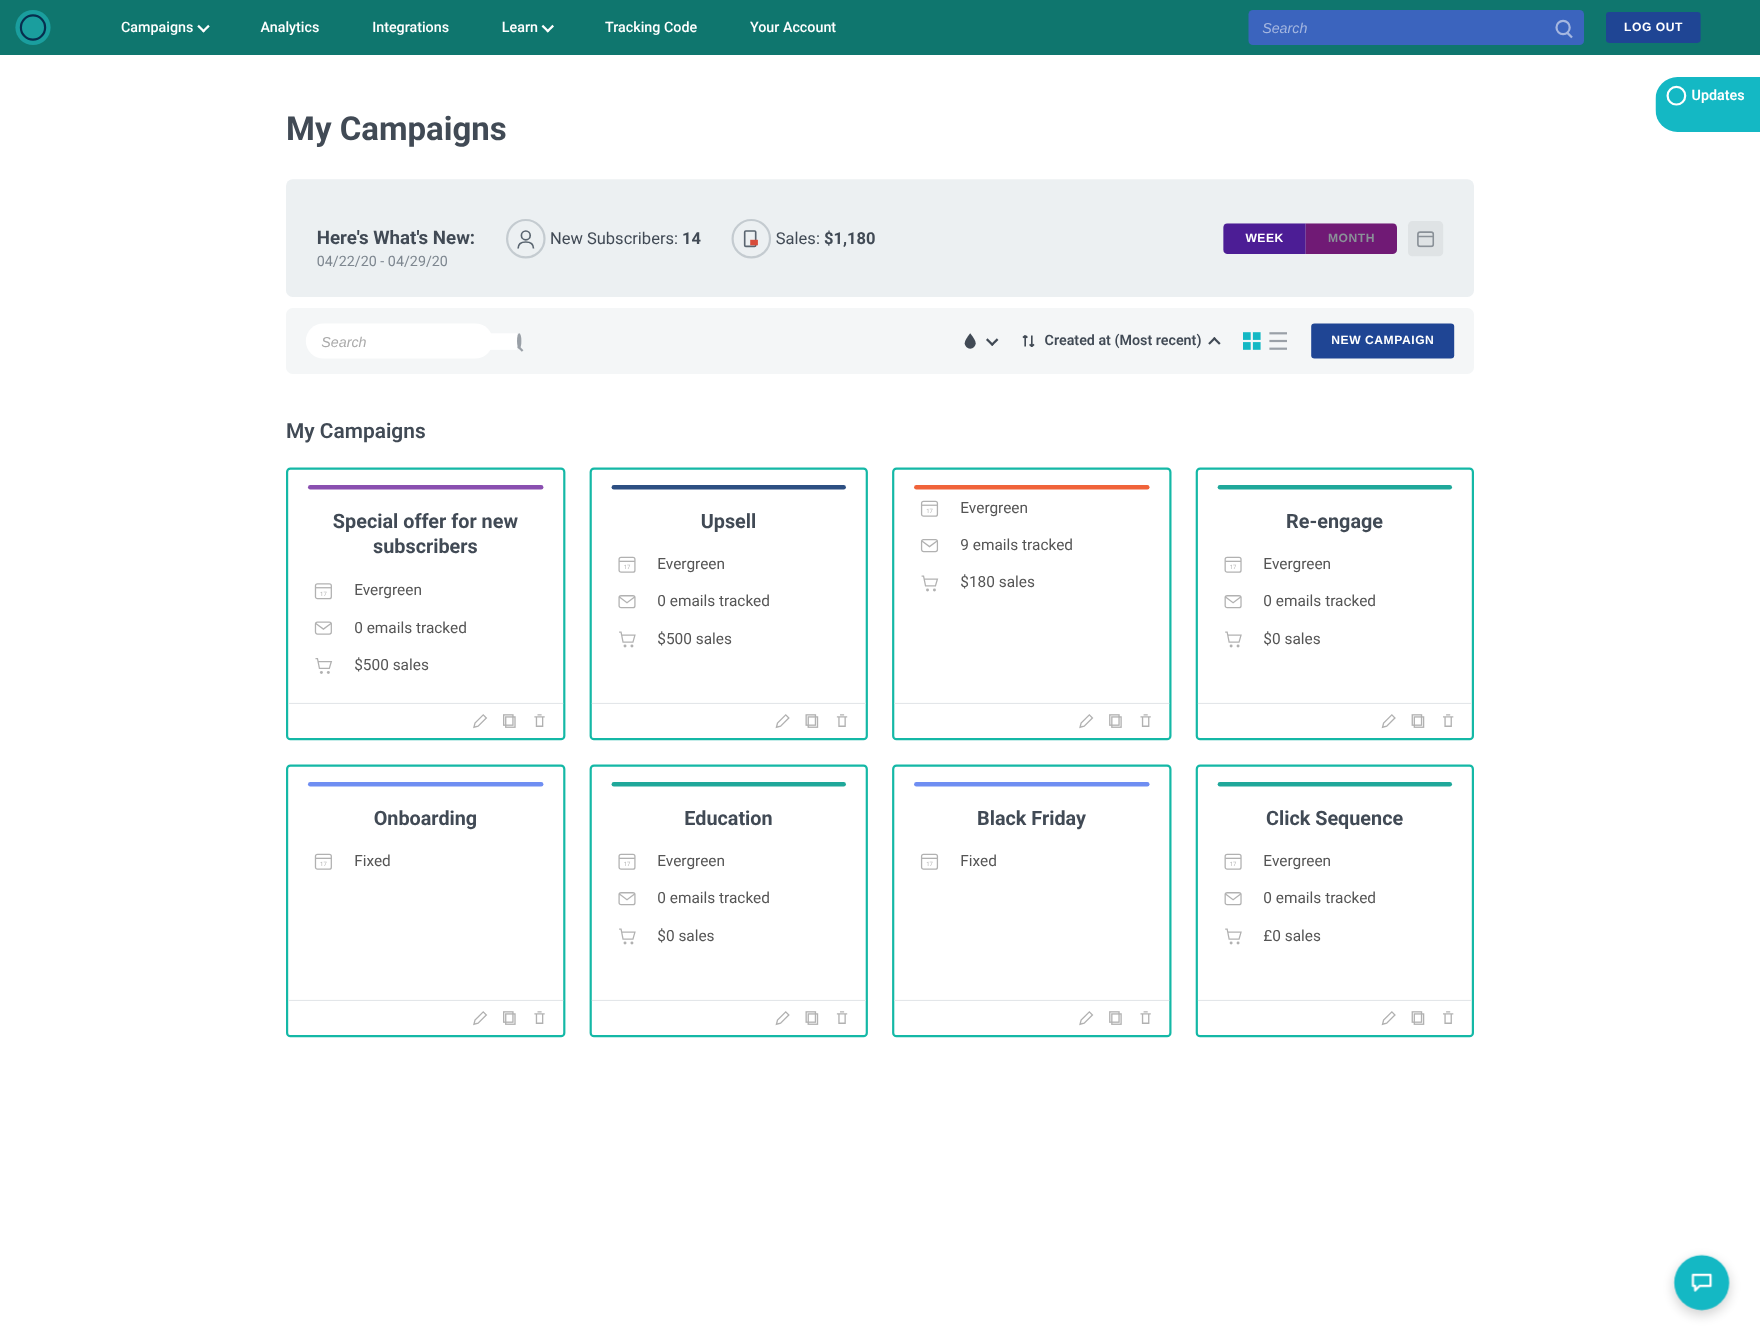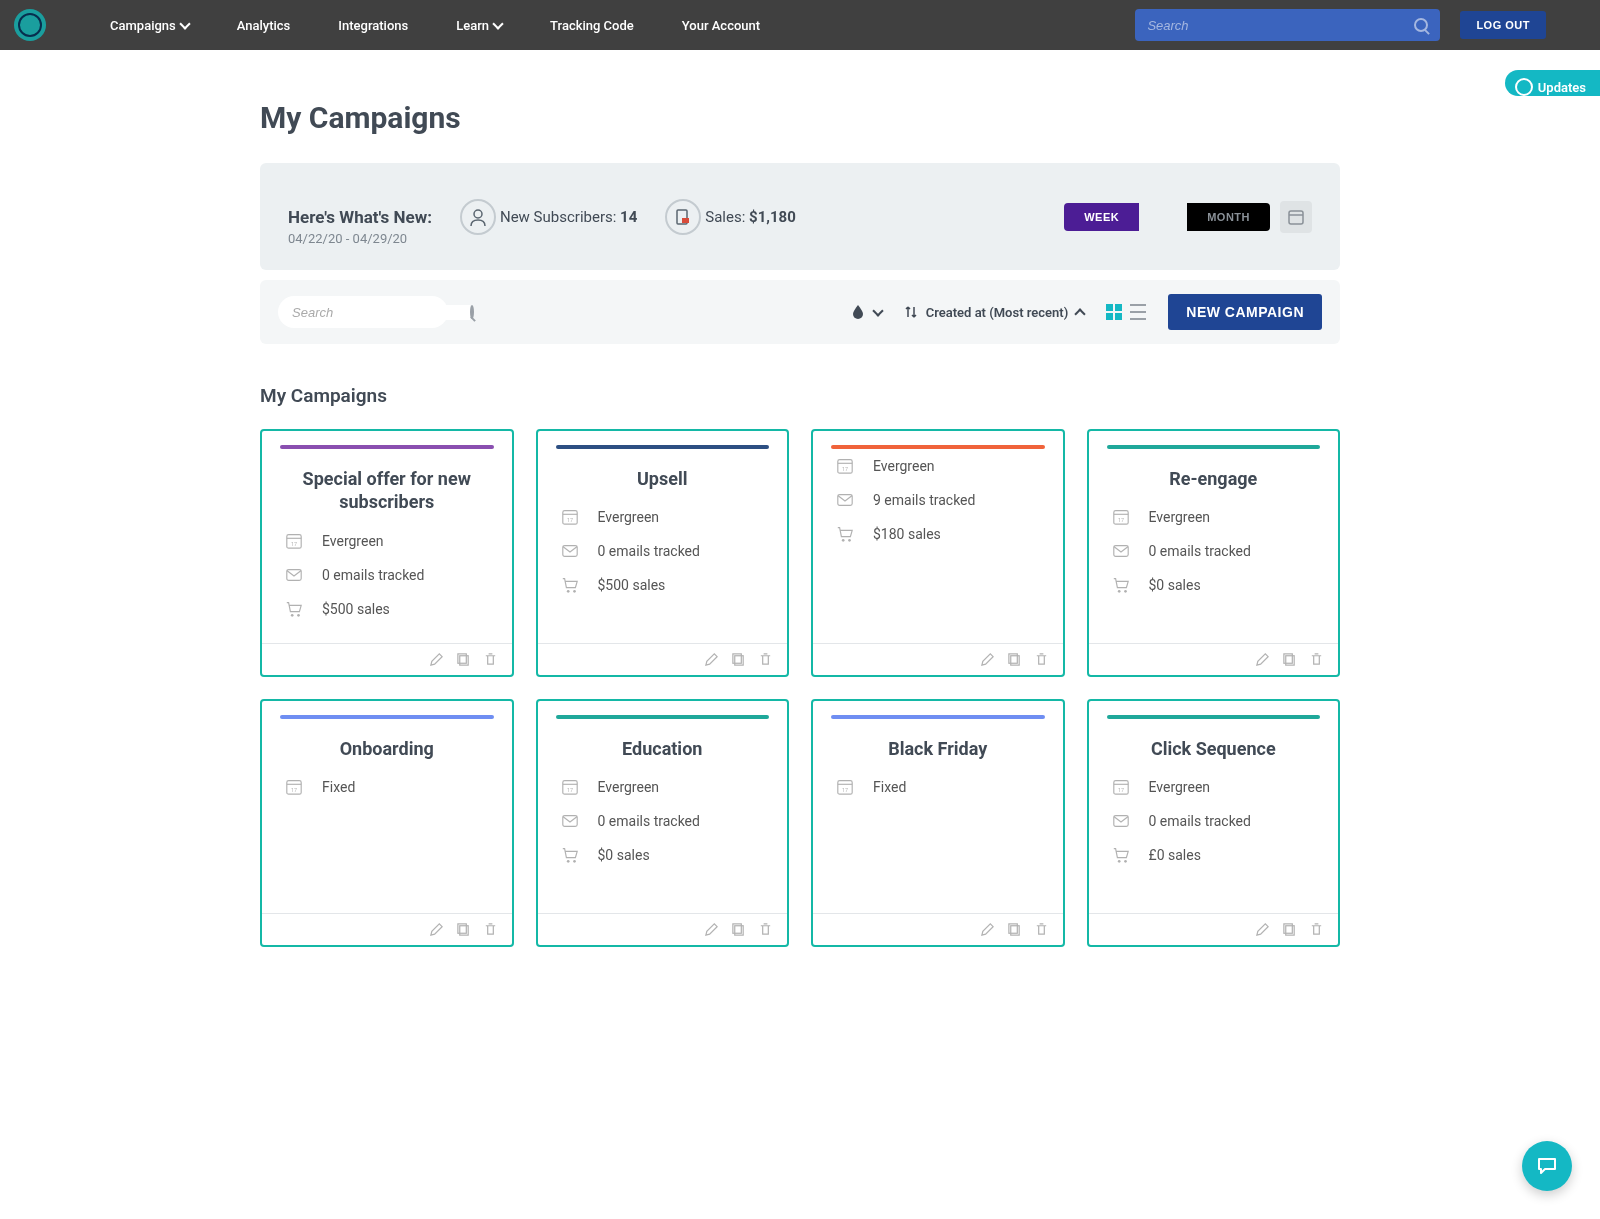--- a/index.html
+++ b/index.html
@@ -1,65 +1,65 @@
 <!DOCTYPE html>
 <html><head>
 <meta charset="utf-8">
 <style>
   * { margin:0; padding:0; box-sizing:border-box; }
   body { font-family: -apple-system,BlinkMacSystemFont,"Segoe UI",Roboto,sans-serif; background:#fff; color:#333; }
   
-  .topbar { background:#404040; height:50px; display:flex; align-items:center; padding:0 14px; }
+  .topbar { background:#0f766e; height:50px; display:flex; align-items:center; padding:0 14px; }
   .logo { width:32px;height:32px;border-radius:50%;background:#1a9e9e;position:relative;display:flex;align-items:center;justify-content:center; }
   .logo::after{content:"";width:20px;height:20px;border-radius:50%;border:2px solid #072e4e;}
   .nav-items { display:flex; gap:0; margin-left:40px; }
   .nav-item { color:#fff; font-size:13px; font-weight:500; padding:0 24px; cursor:pointer; display:flex; align-items:center; gap:5px;}
   .chevron-down{width:8px;height:8px;border-right:2px solid #fff;border-bottom:2px solid #fff;transform:rotate(45deg);margin-top:-3px;}
   .nav-right{margin-left:auto;display:flex;align-items:center;gap:20px;}
   .search-bar{background:#3b64be;border-radius:4px;width:305px;height:32px;display:flex;align-items:center;padding:0 12px;}
   .search-bar input{background:transparent;border:none;outline:none;color:#a5b7e0;font-size:13px;flex:1;font-style:italic;}
   .search-bar input::placeholder{color:#a5b7e0;}
   .search-icon{width:14px;height:14px;border:2px solid #a5b7e0;border-radius:50%;position:relative;}
   .search-icon::after{content:"";position:absolute;width:2px;height:6px;background:#a5b7e0;transform:rotate(-45deg);bottom:-5px;right:-2px;}
   .logout-btn{background:#1f4594;color:#fff;font-size:11px;font-weight:700;letter-spacing:.5px;padding:8px 16px;border:none;border-radius:3px;cursor:pointer;margin-right:40px;}
   
-  .updates-pill{position:fixed;right:0;top:70px;background:#14b8c4;color:#fff;border-radius:20px 0 0 20px;padding:8px 14px 0 10px;display:flex;align-items:center;gap:5px;font-size:13px;font-weight:600;cursor:pointer;}
+  .updates-pill{position:fixed;right:0;top:70px;background:#14b8c4;color:#fff;border-radius:20px 0 0 20px;padding:8px 14px 24px 10px;display:flex;align-items:center;gap:5px;font-size:13px;font-weight:600;cursor:pointer;}
   .updates-pill .bubble{width:18px;height:18px;border:2px solid #fff;border-radius:50%;position:relative;}
   
   .main{max-width:1080px;margin:0 auto;padding:50px 0 40px;}
   h1.page-title{font-size:30px;font-weight:700;color:#414a55;margin-bottom:28px;}
   
   .panel{background:#ecf0f2;border-radius:6px;padding:24px 28px;display:flex;align-items:center;margin-bottom:10px;}
   .panel-left{display:flex;flex-direction:column;gap:4px;margin-top:20px;}
   .panel-left .hl{font-size:17px;font-weight:700;color:#414a55;}
   .panel-left .dates{font-size:13px;color:#7e8790;}
   .stat{display:flex;align-items:center;gap:4px;margin-left:28px;color:#414a55;font-size:15px;}
   .stat .circ{width:36px;height:36px;border:2px solid #c4cbd0;border-radius:50%;display:flex;align-items:center;justify-content:center;position:relative;}
   .stat strong{font-weight:700;}
   .period-toggle{margin-left:auto;display:flex;align-items:center;gap:10px;}
   .toggle{display:flex;border-radius:4px;overflow:hidden;}
   .toggle button{border:none;padding:8px 20px;font-size:11px;font-weight:700;letter-spacing:.5px;cursor:pointer;}
   .toggle .active{background:#4c1d95;color:#fff;}
-  .toggle .inactive{background:#000000;color:#8a9198;margin-left:48px;}
+  .toggle .inactive{background:#701a75;color:#8a9198;}
   .cal-btn{width:32px;height:32px;background:#dfe3e5;border:none;border-radius:4px;cursor:pointer;display:flex;align-items:center;justify-content:center;}
   
   .filterbar{background:#f4f6f7;border-radius:6px;padding:14px 18px;display:flex;align-items:center;margin-bottom:40px;}
   .mini-search{background:#fff;border-radius:18px;height:32px;width:170px;display:flex;align-items:center;padding:0 14px;}
   .mini-search input{border:none;outline:none;flex:1;font-size:13px;font-style:italic;color:#999;}
   .mini-search input::placeholder{color:#aaa;}
   .mini-search .search-icon{border-color:#9aa0a7;}
   .mini-search .search-icon::after{background:#9aa0a7;}
   .filter-right{margin-left:auto;display:flex;align-items:center;gap:22px;}
   .filter-ctrl{display:flex;align-items:center;gap:8px;color:#414a55;font-size:13px;font-weight:600;cursor:pointer;}
   .view-toggle{display:flex;gap:8px;}
   .view-toggle .grid-ic{width:16px;height:16px;display:grid;grid-template-columns:1fr 1fr;grid-template-rows:1fr 1fr;gap:2px;}
   .view-toggle .grid-ic span{background:#14b8c4;}
   .view-toggle .list-ic{width:16px;height:16px;display:flex;flex-direction:column;justify-content:space-between;}
   .view-toggle .list-ic span{height:2px;background:#9aa0a7;}
-  .new-btn{background:#1f4594;color:#fff;border:none;font-size:14px;font-weight:700;letter-spacing:.5px;padding:10px 18px;border-radius:3px;cursor:pointer;}
+  .new-btn{background:#1f4594;color:#fff;border:none;font-size:11px;font-weight:700;letter-spacing:.5px;padding:10px 18px;border-radius:3px;cursor:pointer;}
   
   h2.section-title{font-size:19px;font-weight:600;color:#414a55;margin-bottom:22px;}
   .cards{display:grid;grid-template-columns:repeat(4,1fr);gap:22px;}
   .card{border:2px solid #14b8a6;border-radius:4px;display:flex;flex-direction:column;min-height:248px;cursor:pointer;}
   .card-stripe{height:4px;border-radius:4px;margin:14px 18px 0;}
   .card-title{font-size:18px;font-weight:700;color:#414a55;text-align:center;padding:18px 22px 10px;line-height:1.3;}
   .card-body{padding:0 22px 14px;flex:1;}
   .card-row{display:flex;align-items:center;gap:18px;color:#555;font-size:14px;padding:8px 0;}
   .card-row .ic{width:20px;height:18px;opacity:.45;flex-shrink:0;}
   .card-actions{border-top:1px solid #e3e6e9;padding:8px 14px;display:flex;justify-content:flex-end;gap:12px;}

